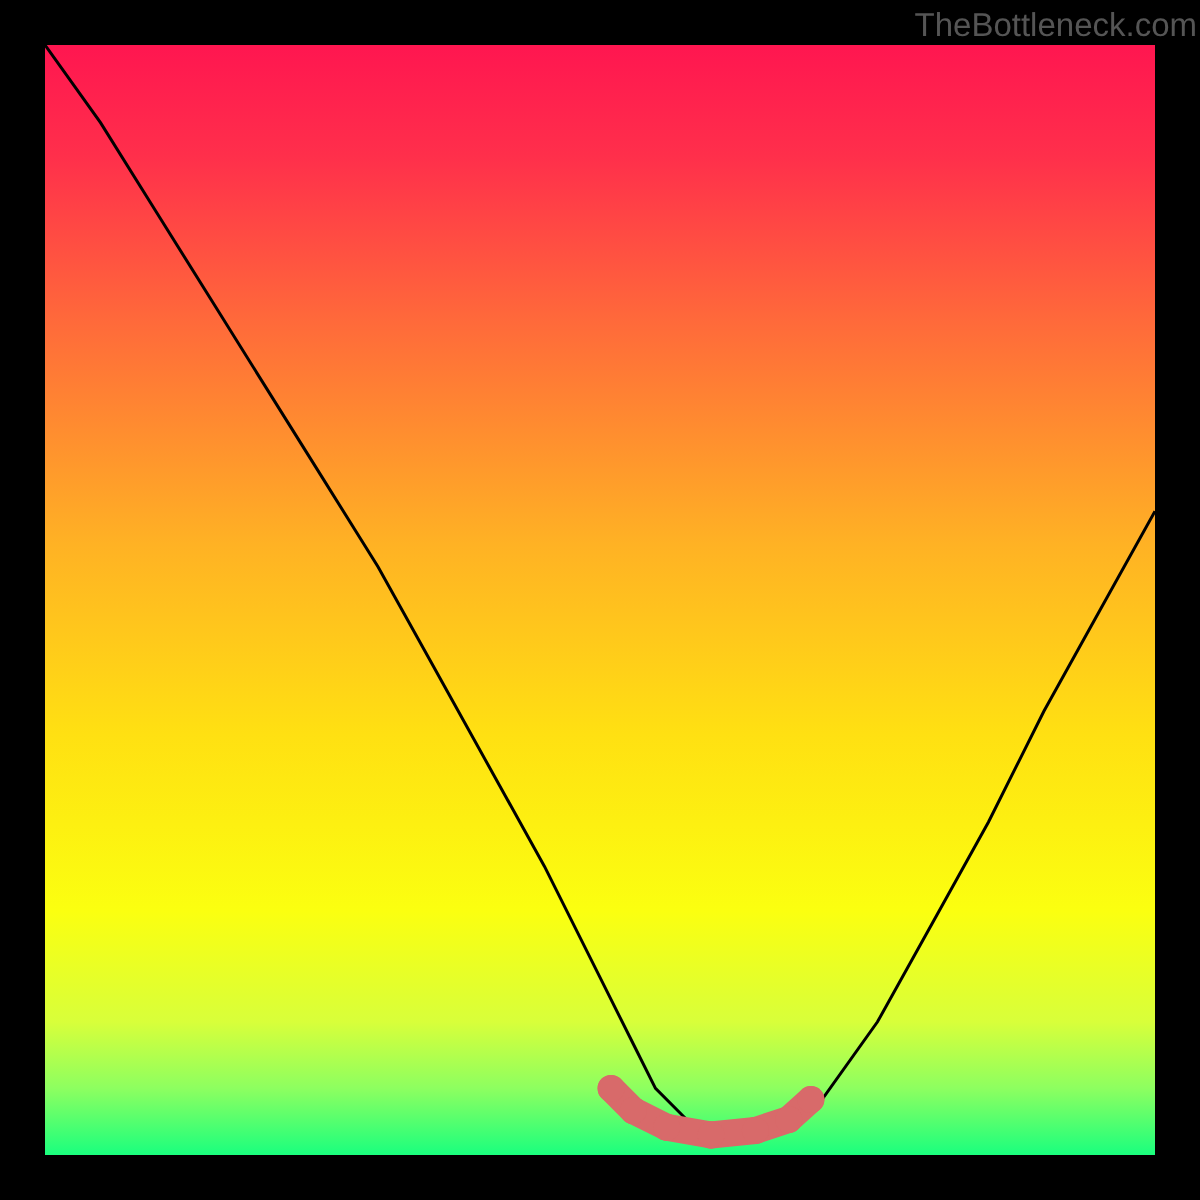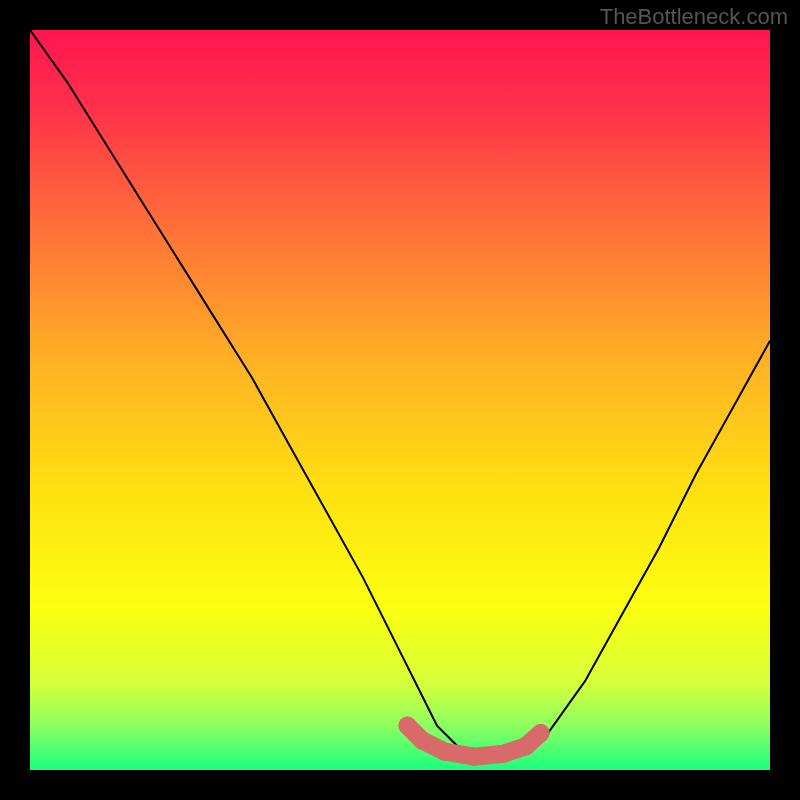--- a/index.html
+++ b/index.html
@@ -7,21 +7,21 @@
     padding: 0;
     background: #000;
     width: 800px;
     height: 800px;
     overflow: hidden;
     position: relative;
   }
   .watermark {
     position: absolute;
     top: 4px;
-    right: 12px;
+    right: 2px;
     color: #555;
     font-family: Arial, Helvetica, sans-serif;
     font-size: 22px;
     z-index: 10;
     margin-left: 10px;
   }
   .plot {
     position: absolute;
     left: 30px;
     top: 30px;

